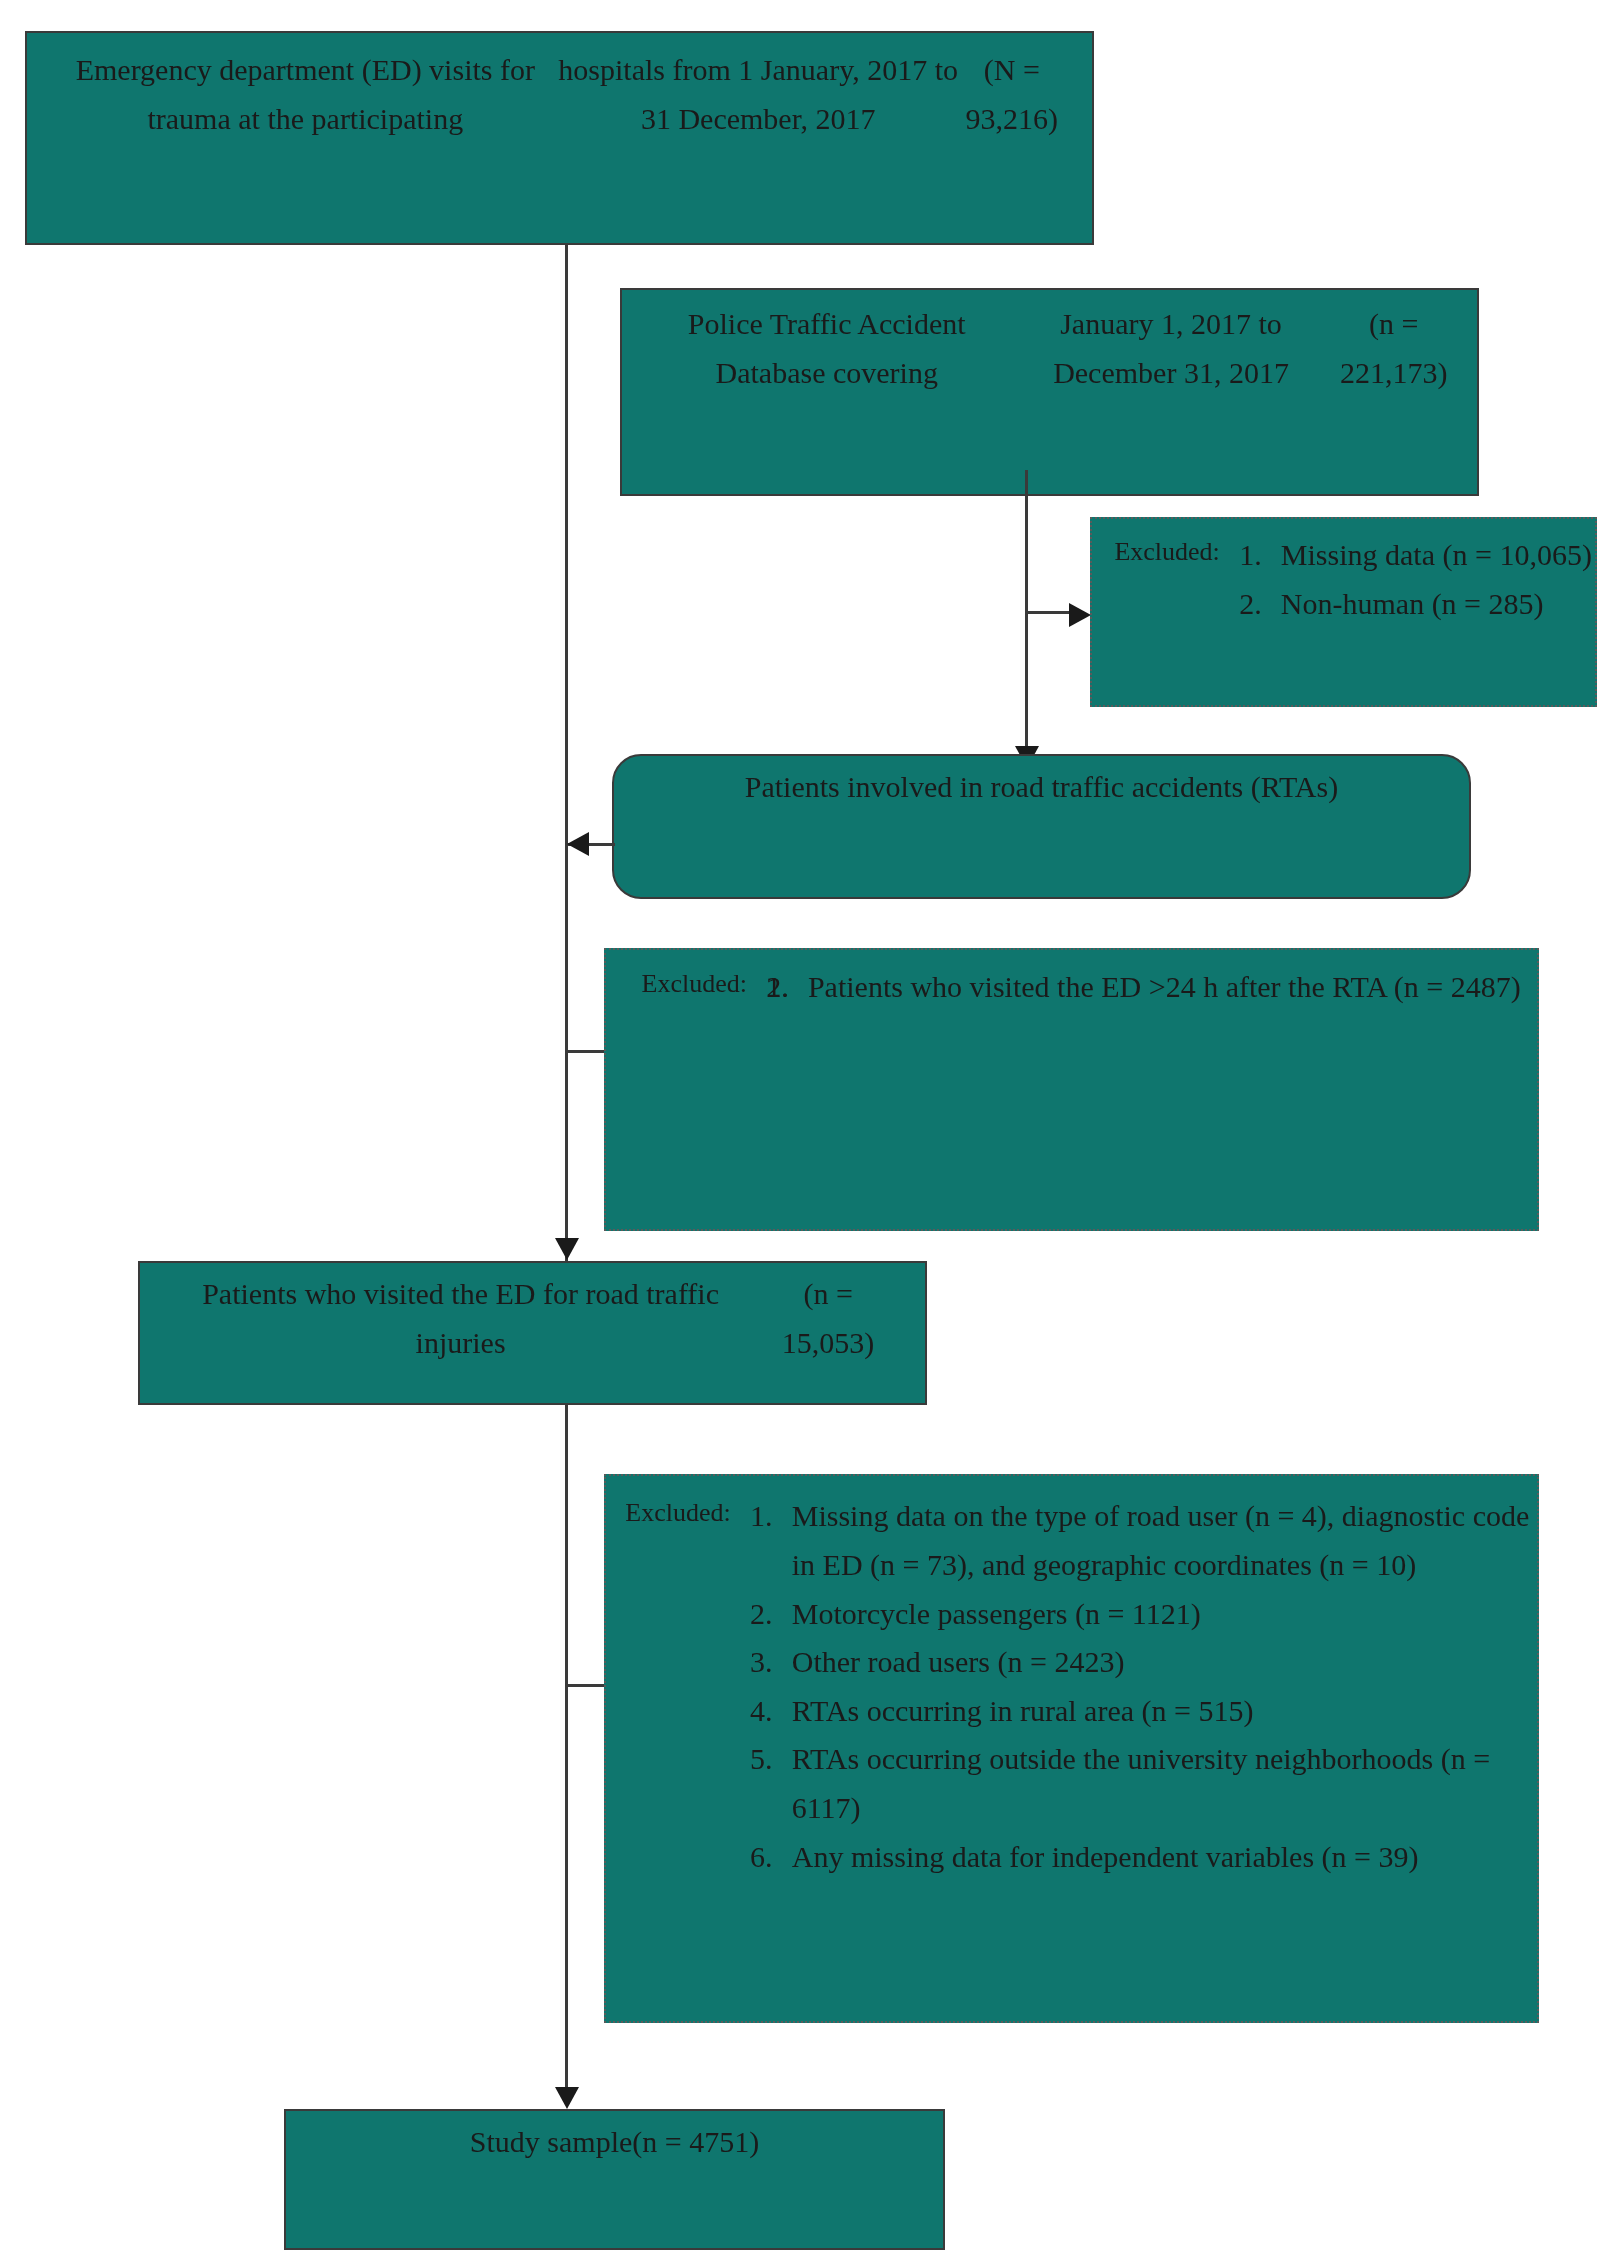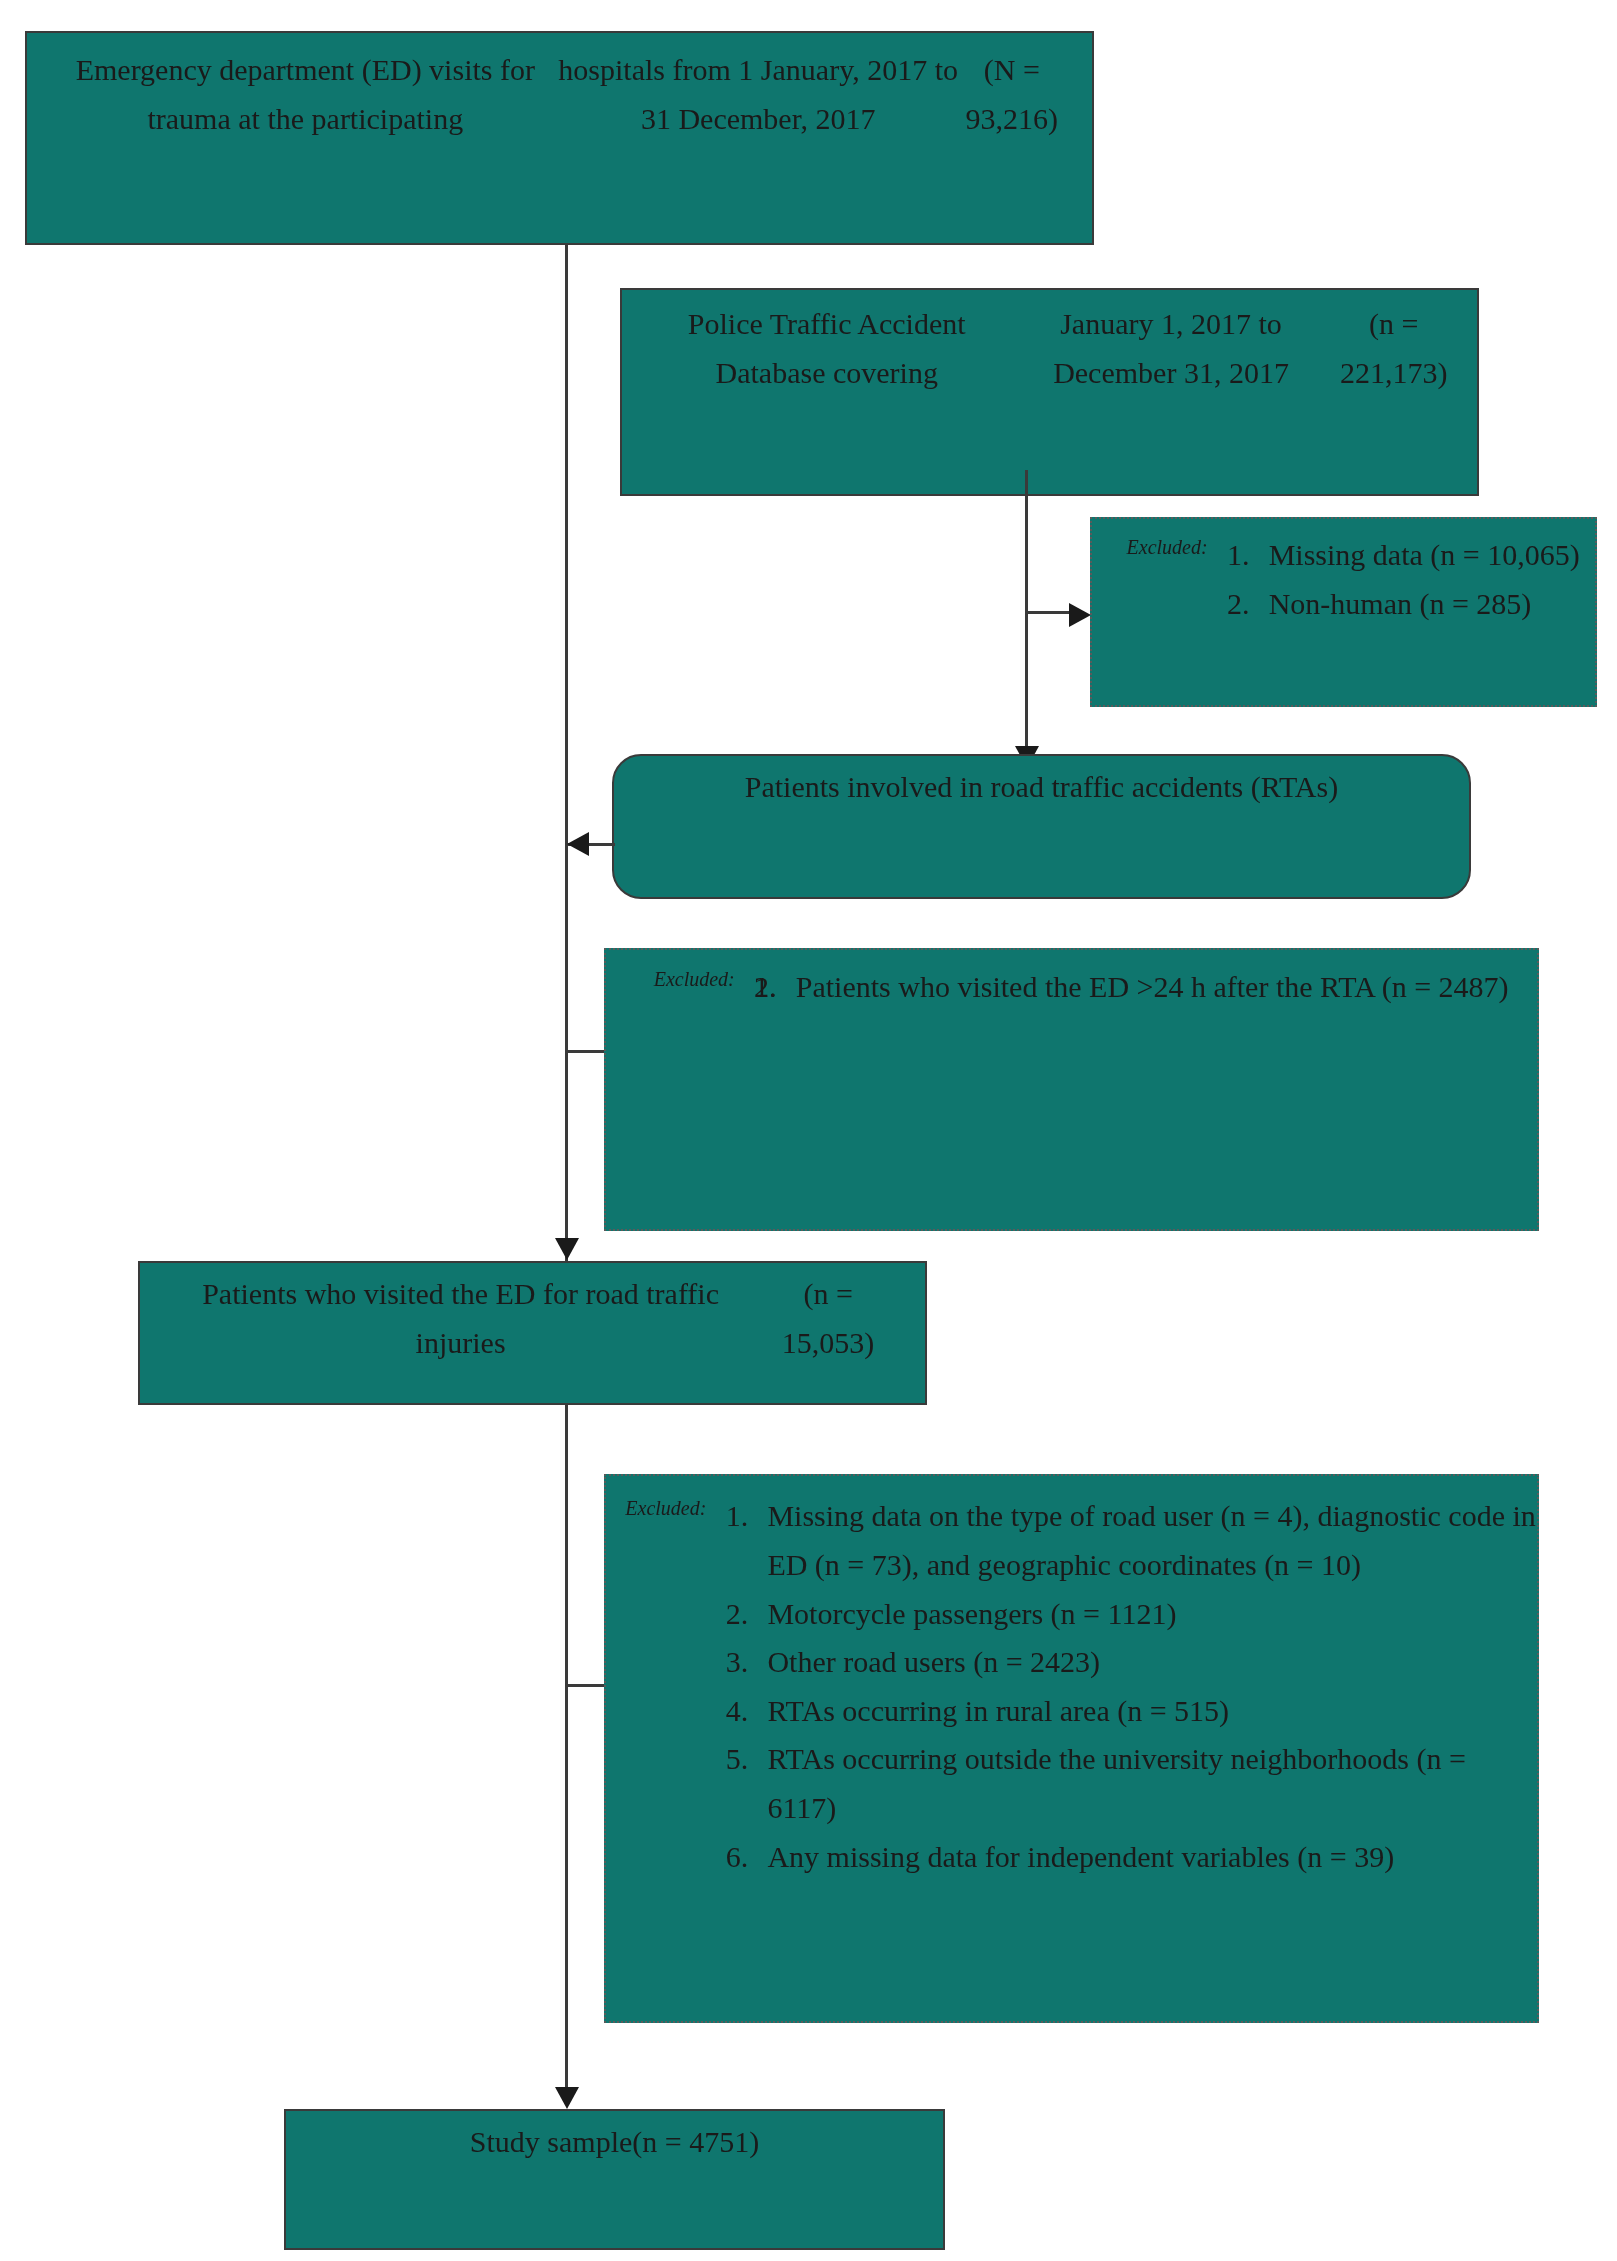--- a/index.html
+++ b/index.html
@@ -31,24 +31,23 @@
   }
   .dotted-box {
     border: 2.2px dotted #5a5a5a;
   }
   .center-text {
     text-align: center;
     font-size: 30px;
     line-height: 1.62;
   }
   .excl-title {
-    font-size: 20px;
+    font-size: 26px;
     line-height: 1.62;
     padding-left: 19.3px;
-    font-style: italic;
   }
   ol.excl-list {
     margin: 0;
     padding: 0;
     list-style: none;
     font-size: 30px;
     line-height: 1.62;
   }
   ol.excl-list > li {
     position: relative;

